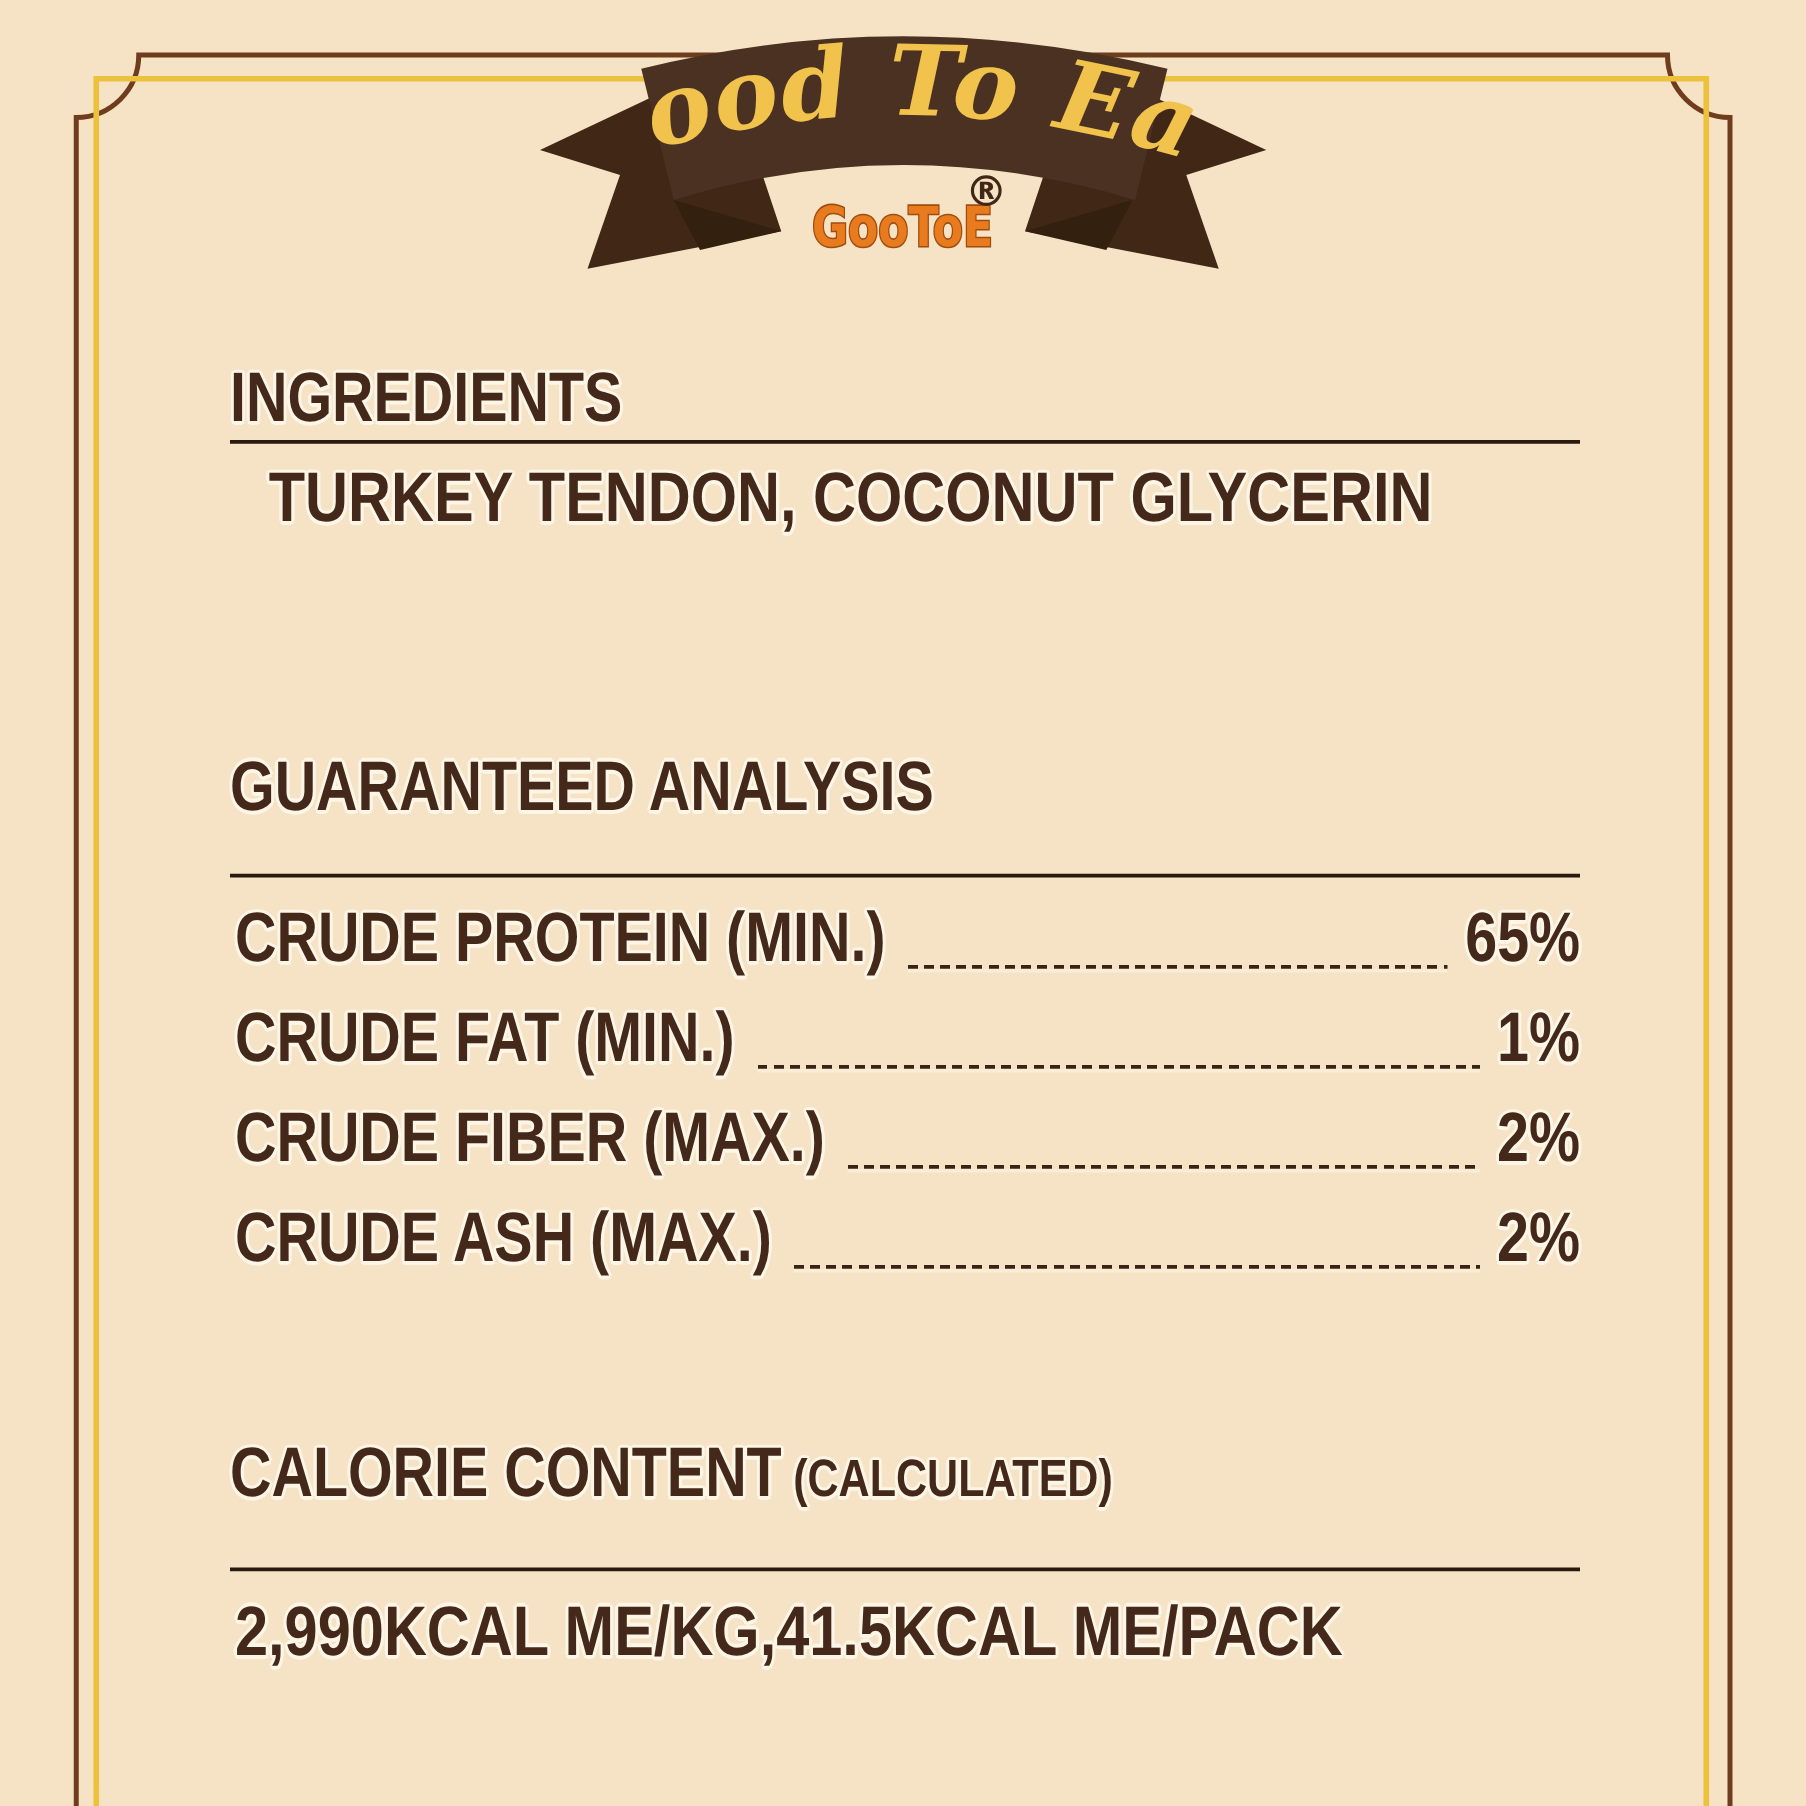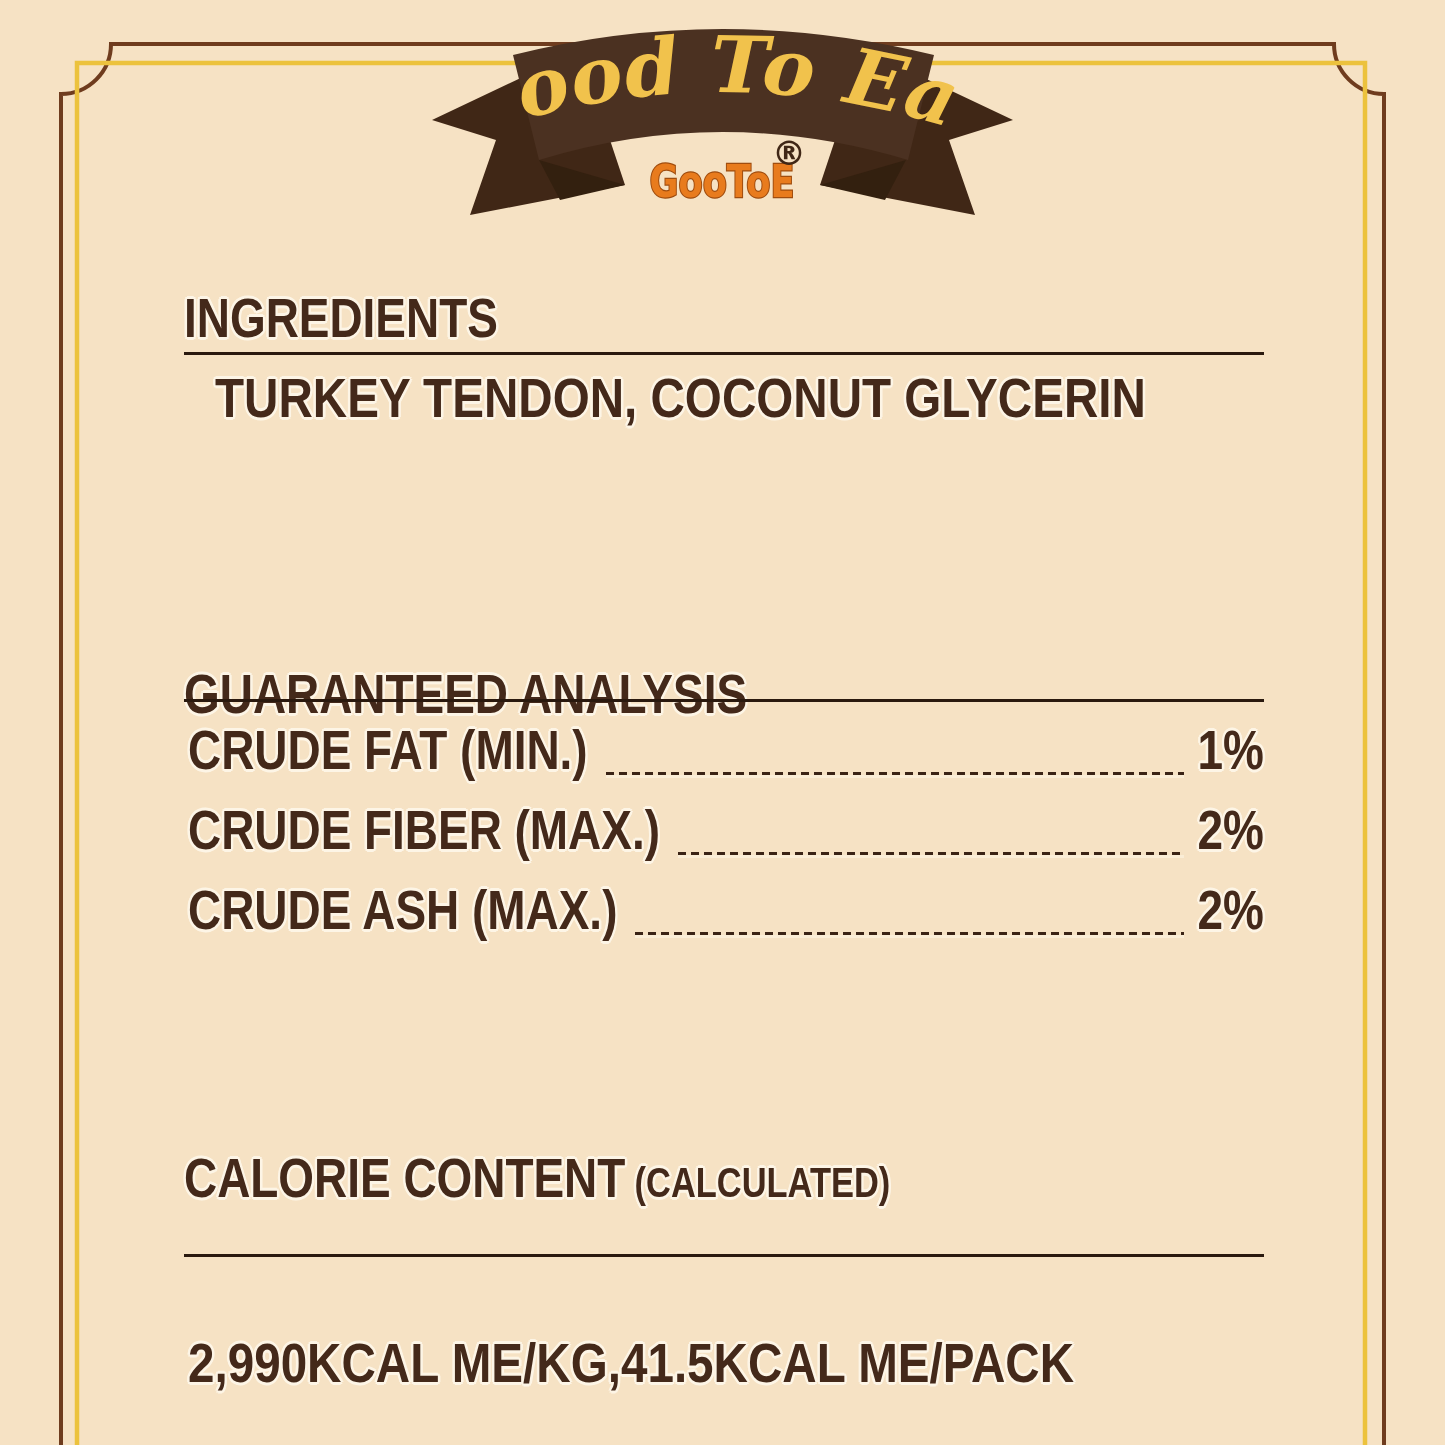--- a/index.html
+++ b/index.html
@@ -77,27 +77,32 @@
   </svg>
 
   <div class="abs t heading" style="left:184px;top:288px;">
     <span class="condense">INGREDIENTS</span>
   </div>
   <div class="rule" style="top:352px;"></div>
   <div class="abs t valueline" style="left:188px;top:368px;margin-left:27px;">
     <span class="condense85">TURKEY TENDON, COCONUT GLYCERIN</span>
   </div>
 
-  <div class="abs t heading" style="left:184px;top:664px;">
+  <div class="abs t heading" style="left:184px;top:599px;">
     <span class="condense">GUARANTEED ANALYSIS</span>
   </div>
   <div class="rule" style="top:699px;"></div>
 
   <div id="ga-rows">
 
+      <div class="ga-row" style="--lw: 635px; --vw: 112px;">
+        <span class="t label">CRUDE PROTEIN (MIN.)</span>
+        <span class="leader"></span>
+        <span class="t value">65%</span>
+      </div>
 
       <div class="ga-row" style="--lw: 487px; --vw: 81px;">
         <span class="t label">CRUDE FAT (MIN.)</span>
         <span class="leader"></span>
         <span class="t value">1%</span>
       </div>
 
       <div class="ga-row" style="--lw: 576px; --vw: 81px;">
         <span class="t label">CRUDE FIBER (MAX.)</span>
         <span class="leader"></span>
@@ -109,17 +114,17 @@
         <span class="t label">CRUDE ASH (MAX.)</span>
         <span class="leader"></span>
         <span class="t value">2%</span>
       </div>
     </div>
 
   <div class="abs t heading" style="left:184px;top:1148px;">
     <span class="condense"><span>CALORIE CONTENT</span> <span class="sub">(CALCULATED)</span></span>
   </div>
   <div class="rule" style="top:1254px;"></div>
-  <div class="abs t valueline" style="left:188px;top:1333px;">
+  <div class="abs t valueline" style="left:188px;top:1275px;">
     <span class="condense85">2,990KCAL ME/KG,41.5KCAL ME/PACK</span>
   </div>
 
 </div>
 
 </body></html>

